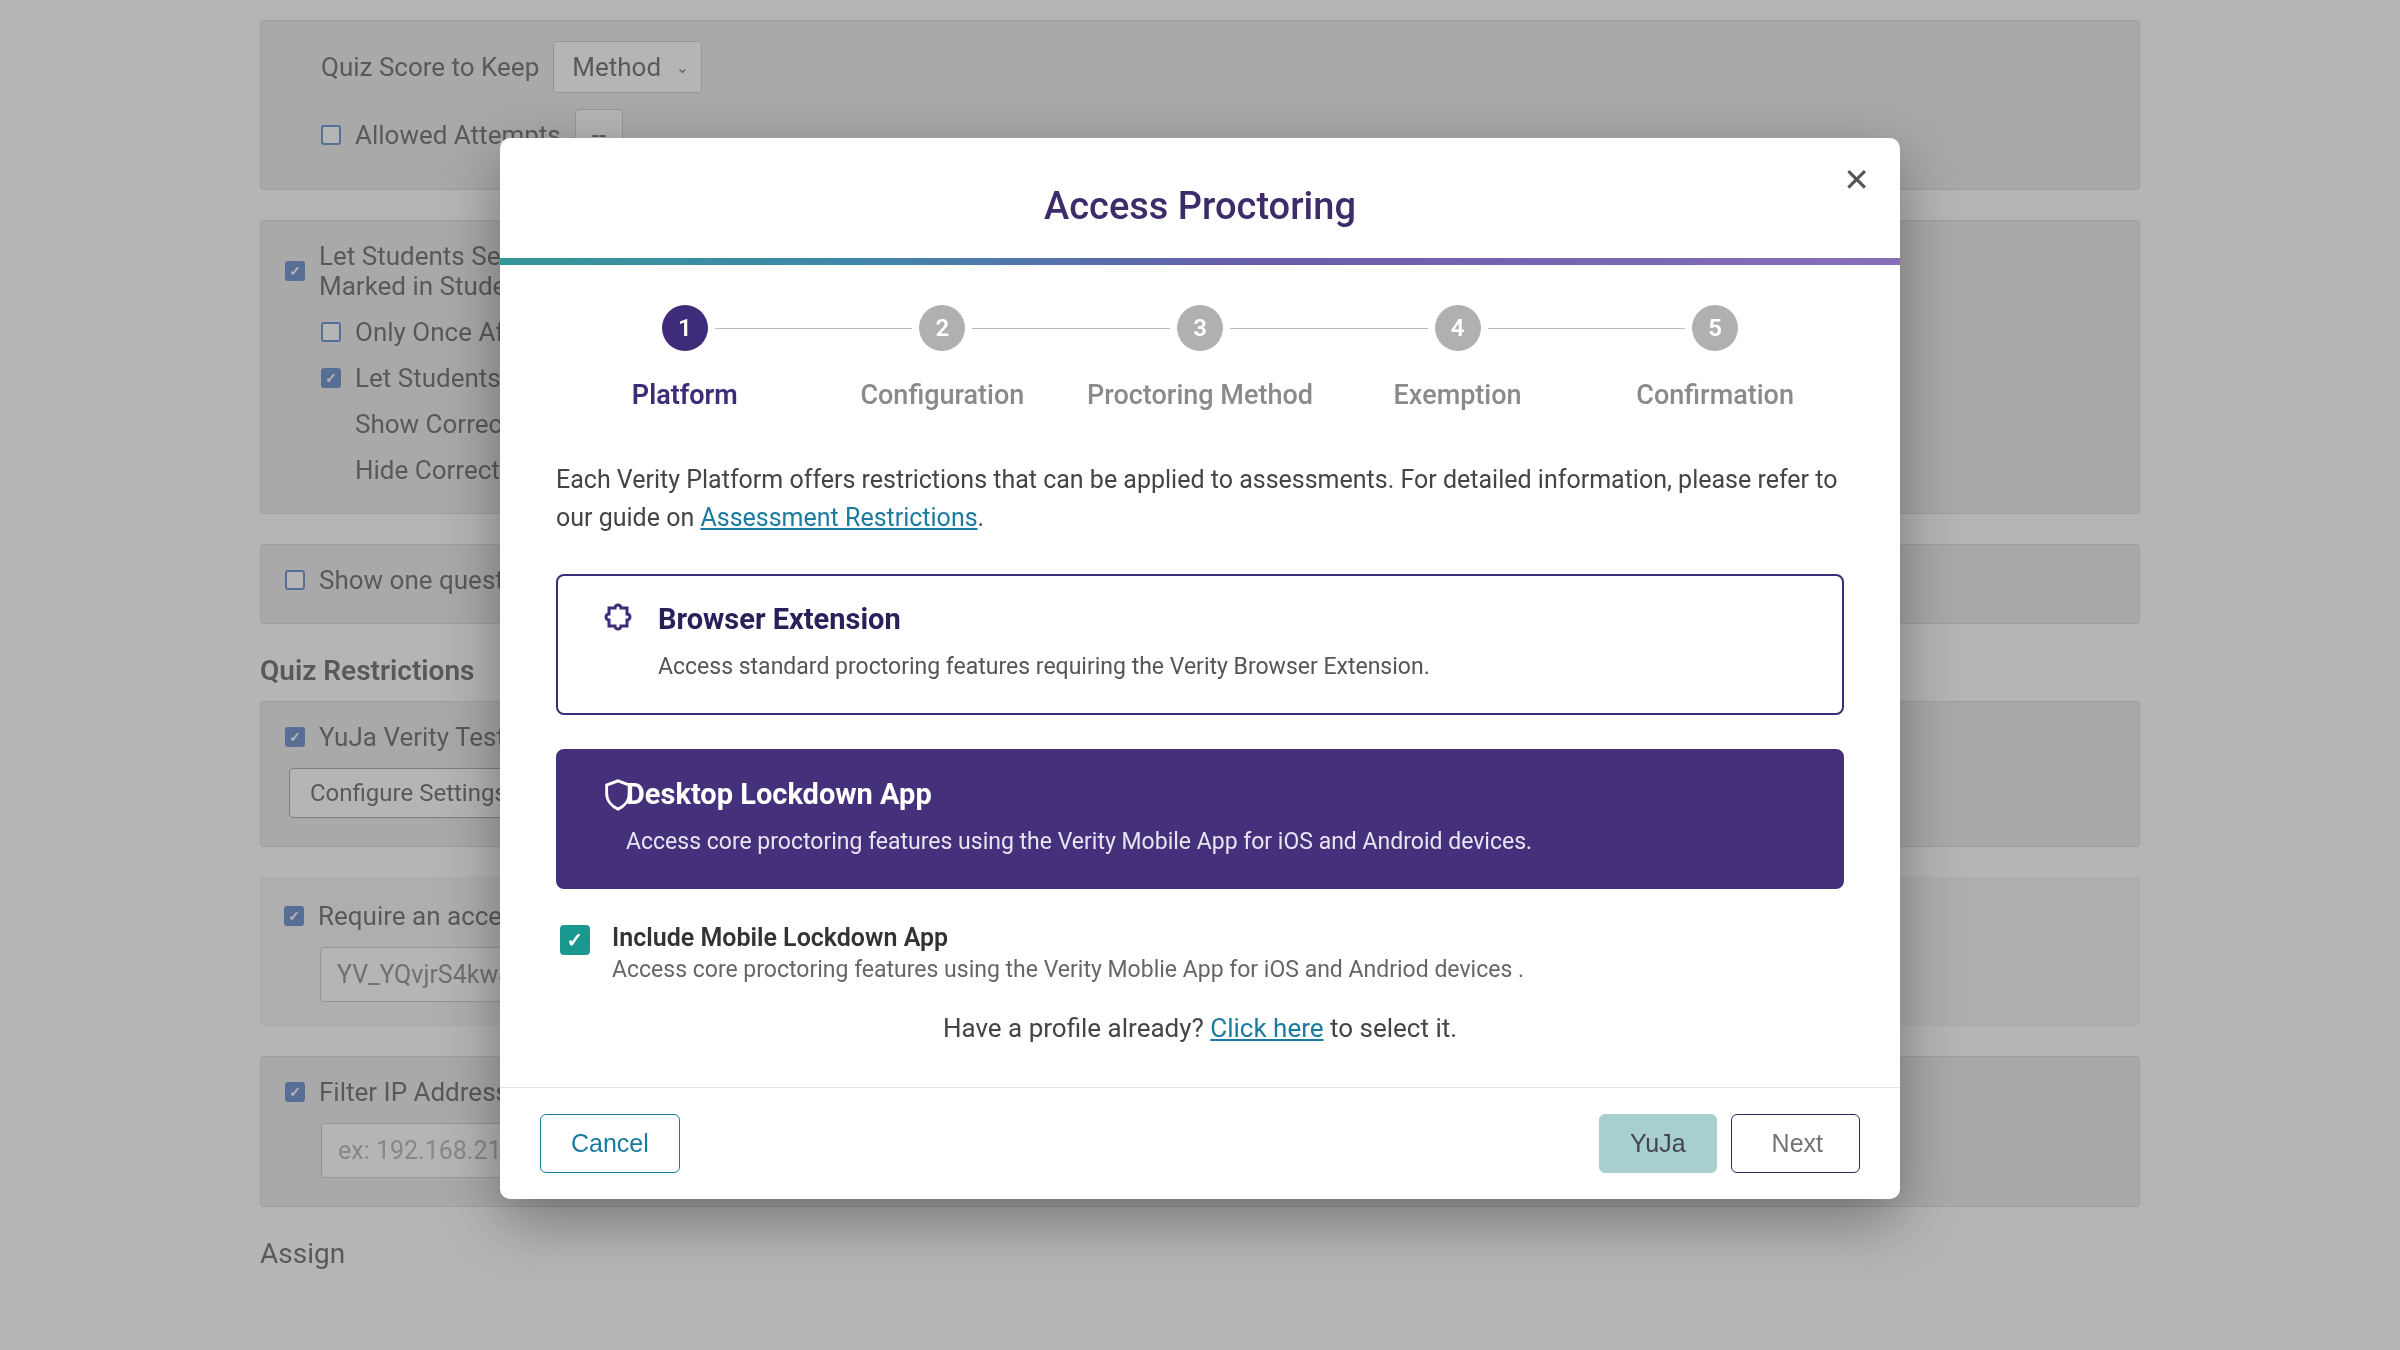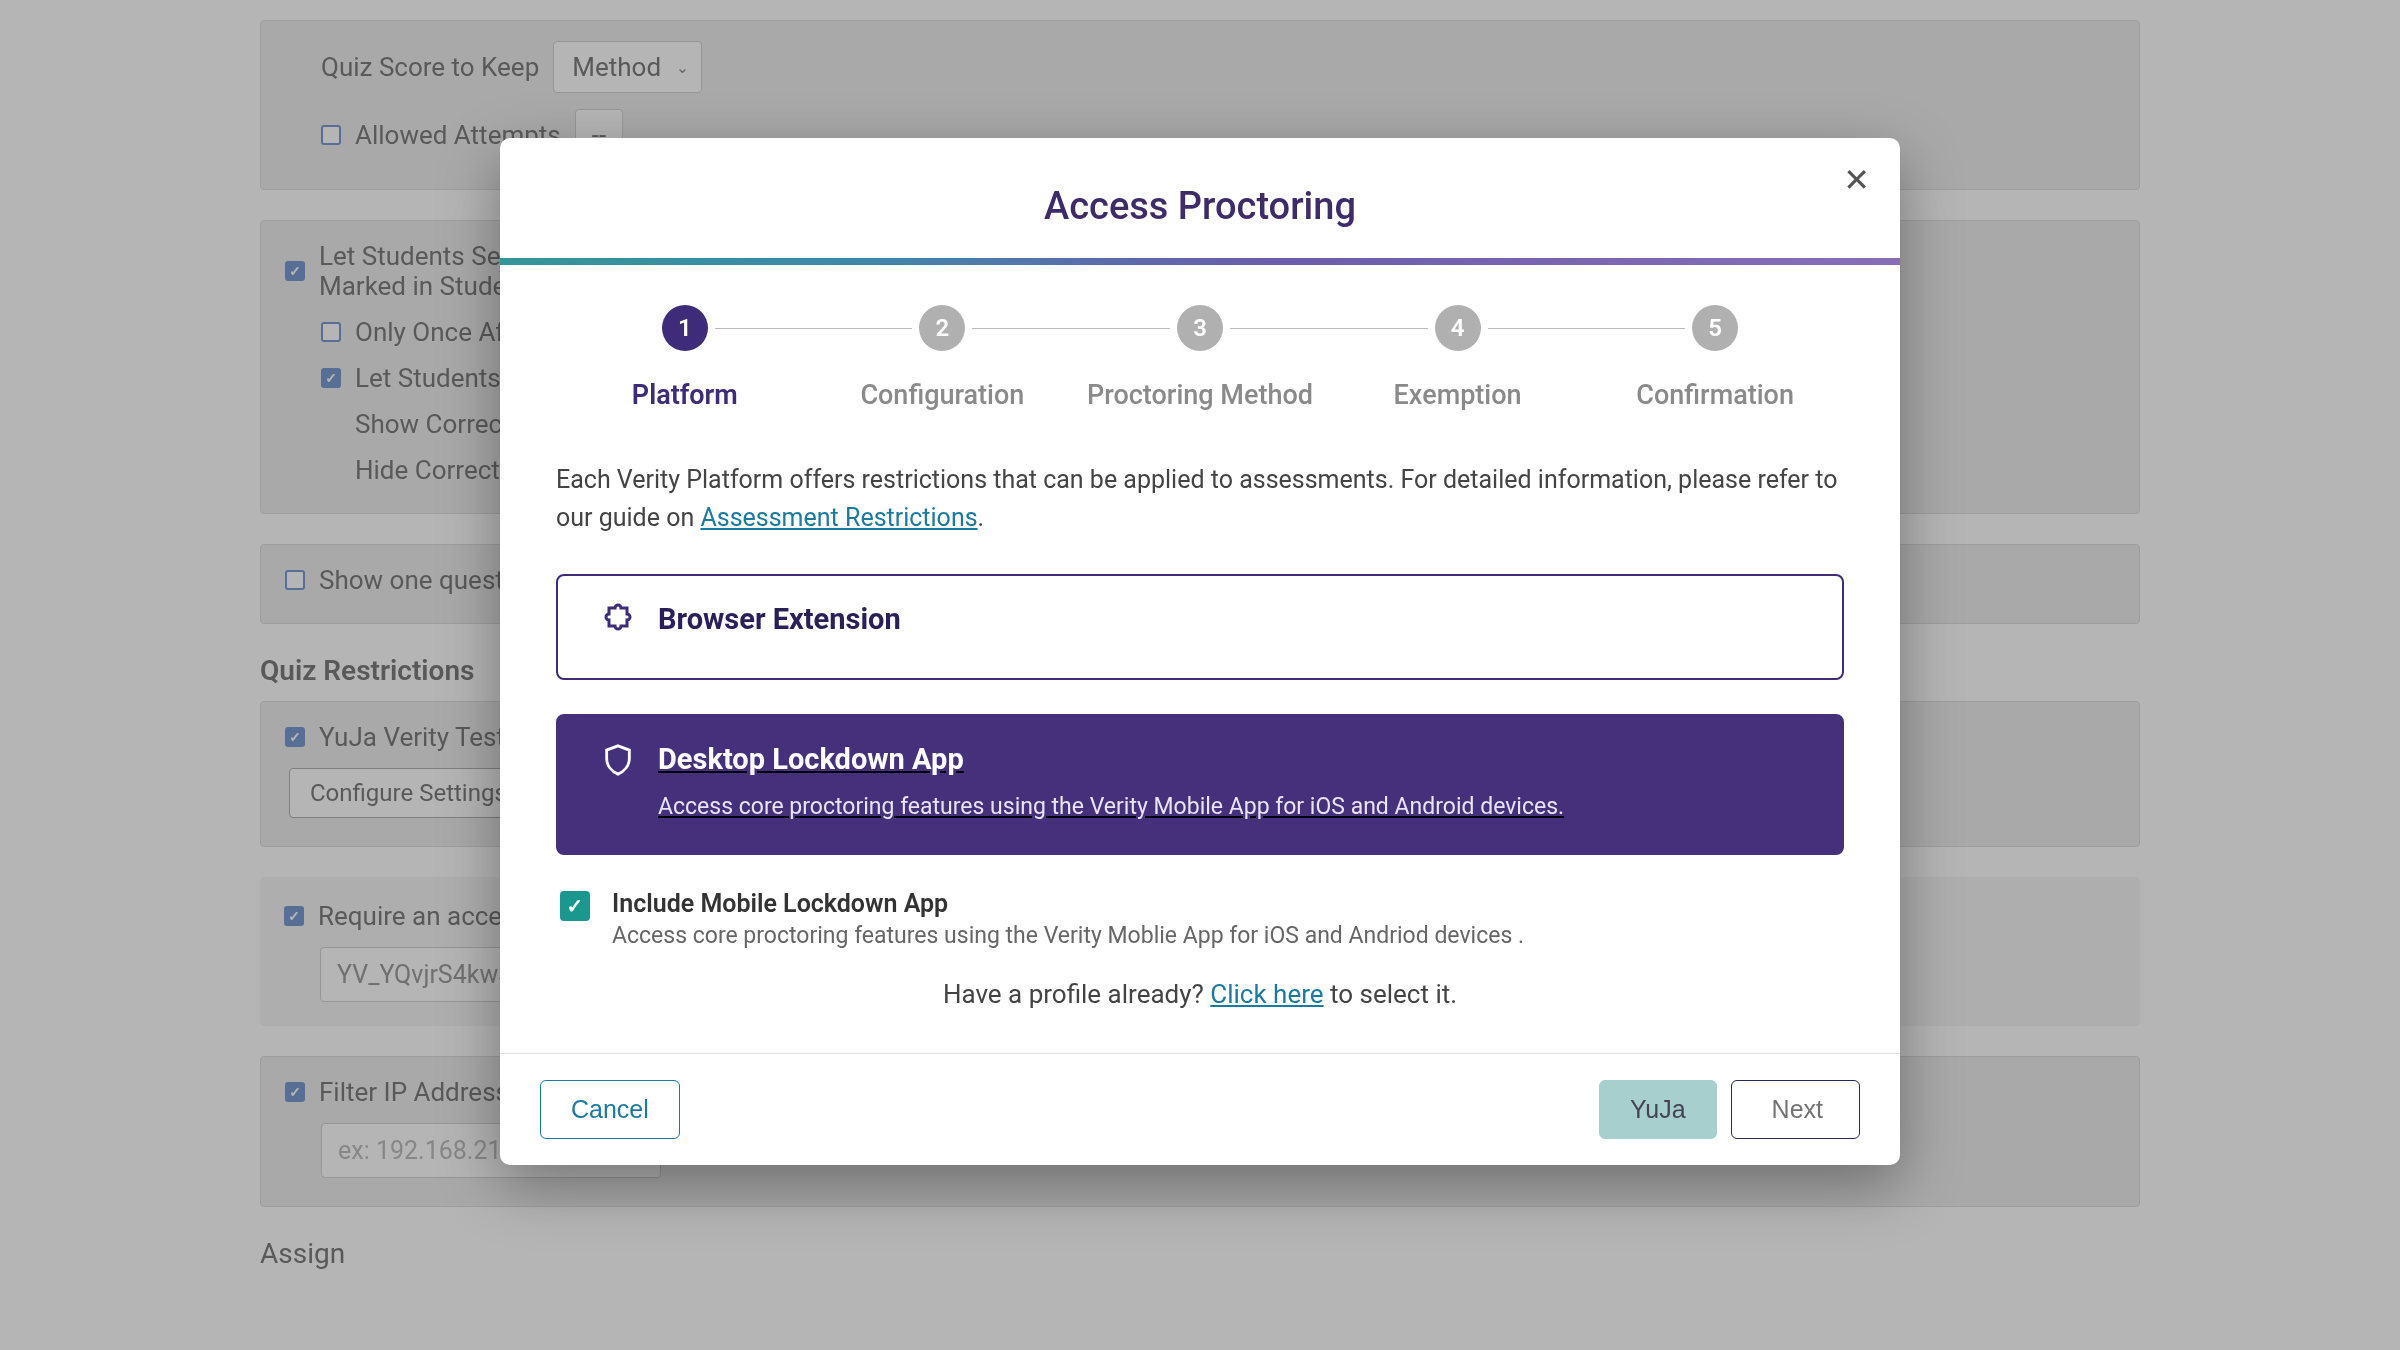--- a/index.html
+++ b/index.html
@@ -209,22 +209,21 @@
     border: 2px solid #3e2b7a;
     border-radius: 8px;
     padding: 26px 40px 28px 100px;
     margin-bottom: 34px;
     position: relative;
     background: #fff;
   }
   .option-card.selected {
     background: #45317b;
     border-color: #45317b;
-    padding-left: 100px;
-    text-decoration: underline;
+    padding-left: 68px;
   }
   .option-icon {
     position: absolute;
     left: 40px;
     top: 24px;
     width: 40px;
     height: 40px;
     display: flex;
     align-items: center;
     justify-content: center;
@@ -444,20 +443,21 @@
         <span>Each Verity Platform offers restrictions that can be applied to assessments. For detailed information, please refer to our guide on </span><a href="#">Assessment Restrictions</a><span>.</span>
       </div>
 
       <div class="option-card">
         <div class="option-icon">
           <svg width="36" height="36" viewBox="0 0 24 24" fill="none" stroke="#3e2b7a" stroke-width="2">
             <path d="M14 4a2 2 0 1 0-4 0H6v4a2 2 0 1 0 0 4v4h4a2 2 0 1 0 4 0h4v-4a2 2 0 1 0 0-4V4h-4z"></path>
           </svg>
         </div>
         <div class="option-title">Browser Extension</div>
+        <div class="option-desc">Access standard proctoring features requiring the Verity Browser Extension.</div>
       </div>
 
       <div class="option-card selected">
         <div class="option-icon">
           <svg width="34" height="34" viewBox="0 0 24 24" fill="none" stroke="#fff" stroke-width="2">
             <path d="M12 2l8 3v6c0 5-3.5 9-8 11-4.5-2-8-6-8-11V5l8-3z"></path>
           </svg>
         </div>
         <div class="option-title">Desktop Lockdown App</div>
         <div class="option-desc">Access core proctoring features using the Verity Mobile App for iOS and Android devices.</div>

